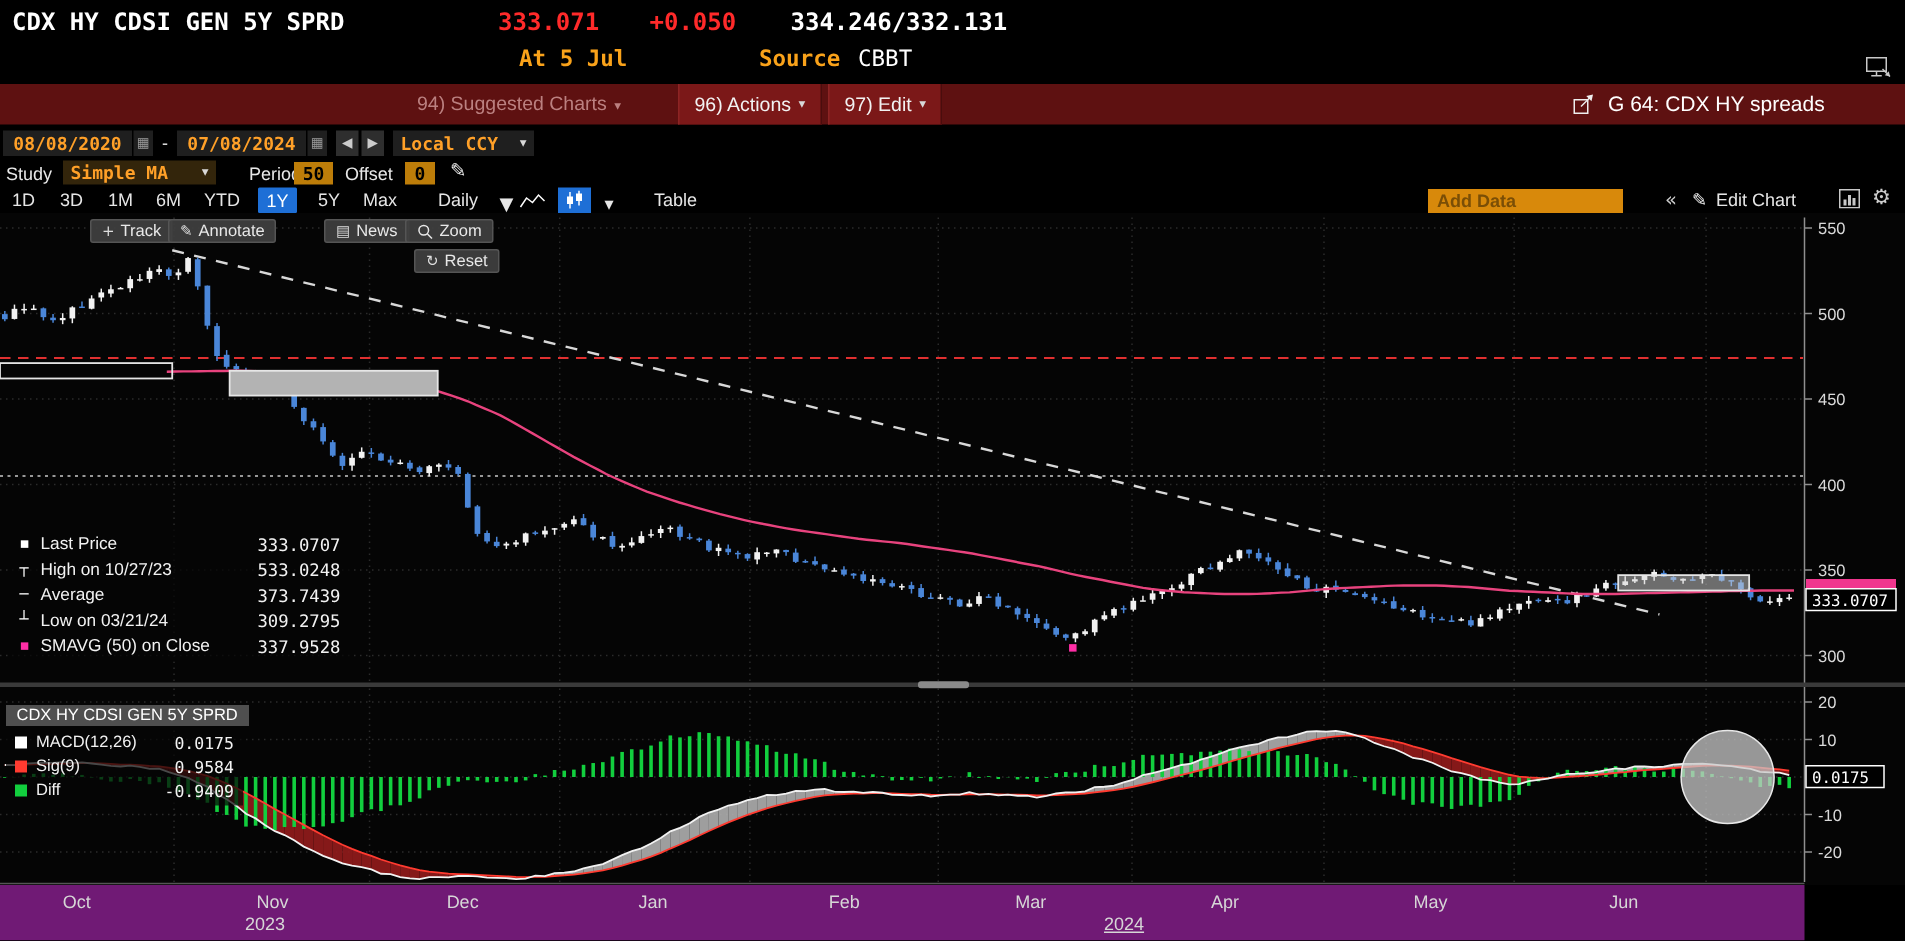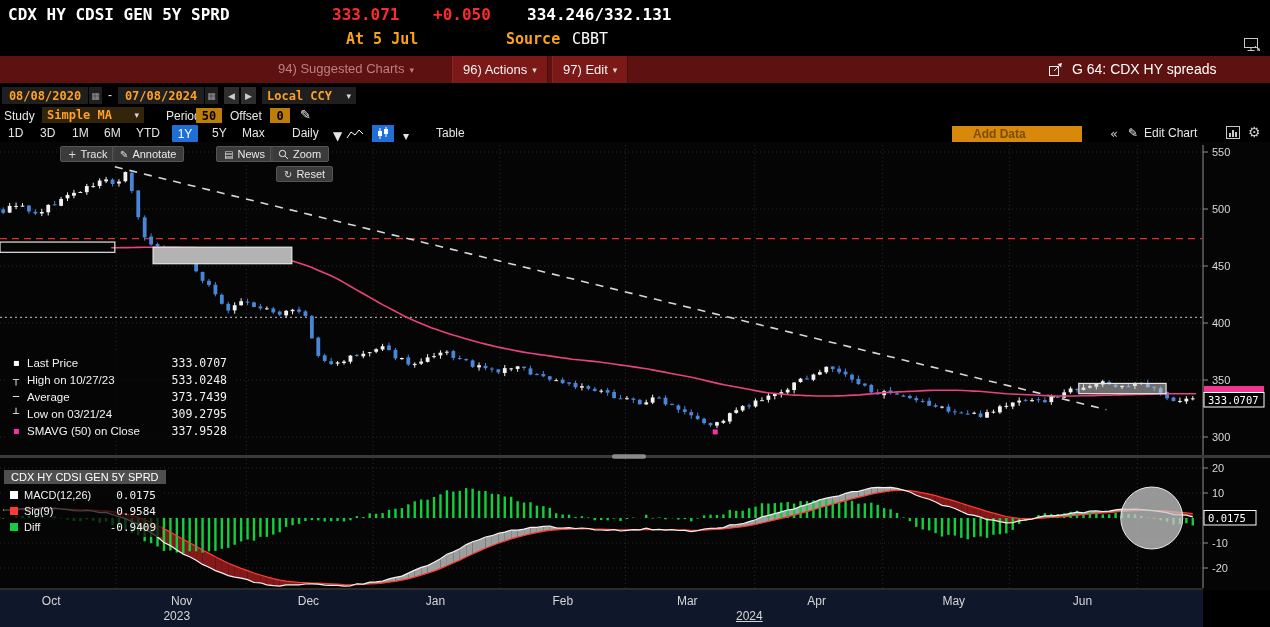--- a/index.html
+++ b/index.html
@@ -44,41 +44,41 @@
   .lbl{position:absolute;color:#e8e8e8;font-size:12px;top:2px;}
   .numfield{position:absolute;background:#bd7d09;color:#000;font-weight:bold;font-size:12px;height:15px;top:1px;
             display:flex;align-items:center;justify-content:center;font-family:"DejaVu Sans Mono",monospace;}
   .studyfield{background:#33250b;align-items:center;}
   .pencil{color:#f0f0f0;font-size:13px;font-family:"DejaVu Sans",sans-serif;}
   .tab{position:absolute;top:2px;color:#e6e6e6;font-size:12px;cursor:default;}
   .tabsel{position:absolute;top:1px;width:26px;height:17px;background:#1e6fd6;color:#fff;font-size:12px;
           display:flex;align-items:center;justify-content:center;border-radius:1px;}
   .candlebtn{position:absolute;top:1px;width:22px;height:17px;background:#1e6fd6;display:flex;align-items:center;justify-content:center;}
   .adddata{position:absolute;left:952px;top:2px;width:130px;height:16px;background:#d8890b;border:none;
-           font-size:12px;font-weight:bold;color:#7a4e06;padding-left:21px;font-family:"Liberation Sans",sans-serif;}
+           font-size:12px;font-weight:bold;color:#7a4e06;padding-left:6px;font-family:"Liberation Sans",sans-serif;}
   .adddata::placeholder{color:#7a4e06;opacity:1;}
   .toolico{position:absolute;color:#cccccc;font-family:"DejaVu Sans",sans-serif;}
   
   .cbtn{position:absolute;display:flex;align-items:center;gap:4px;background:rgba(64,64,64,0.92);
         color:#e8e8e8;font-size:11px;padding:1px 7px;border-radius:2px;border:1px solid #555;}
   .cbtn .ico{font-family:"DejaVu Sans",sans-serif;font-size:10px;color:#dddddd;}
   .legend{position:absolute;left:6px;top:352px;width:228px;background:rgba(6,6,6,0.74);padding:2px 0;}
   .lrow{display:flex;align-items:center;height:17px;padding:0 7px;font-size:11.5px;color:#f2f2f2;}
   .lb{width:14px;font-family:"DejaVu Sans",sans-serif;font-size:10px;}
   .ll{flex:1;white-space:nowrap;}
   .lv{font-family:"DejaVu Sans Mono",monospace;}
   .mlegend{position:absolute;left:4px;top:467px;}
   .mtitle{display:inline-block;background:#4f4f4f;color:#ffffff;font-size:11px;padding:1px 7px;white-space:nowrap;}
   .mrows{background:rgba(6,6,6,0.72);width:158px;padding:2px 0;}
   .mrow{display:flex;align-items:center;height:16px;padding:0 6px;font-size:11px;color:#f2f2f2;}
   .sq{width:8px;height:8px;margin-right:6px;display:inline-block;}
   .mlabel2{flex:1;white-space:nowrap;}
   .mval{font-family:"DejaVu Sans Mono",monospace;}
   
-  .xaxis{position:absolute;left:0;top:590px;width:1203px;height:37px;background:#0f172a;}
+  .xaxis{position:absolute;left:0;top:590px;width:1203px;height:37px;background:#701a75;}
   .mlabel{position:absolute;top:4px;font-size:12px;color:#d6d6d6;}
   .ylabel{position:absolute;top:19px;font-size:12px;color:#d6d6d6;}
 </style>
 </head>
 <body>
 
 <div id="app">
 
   <div class="topbar">
     <span class="sec mono">CDX HY CDSI GEN 5Y SPRD</span>

